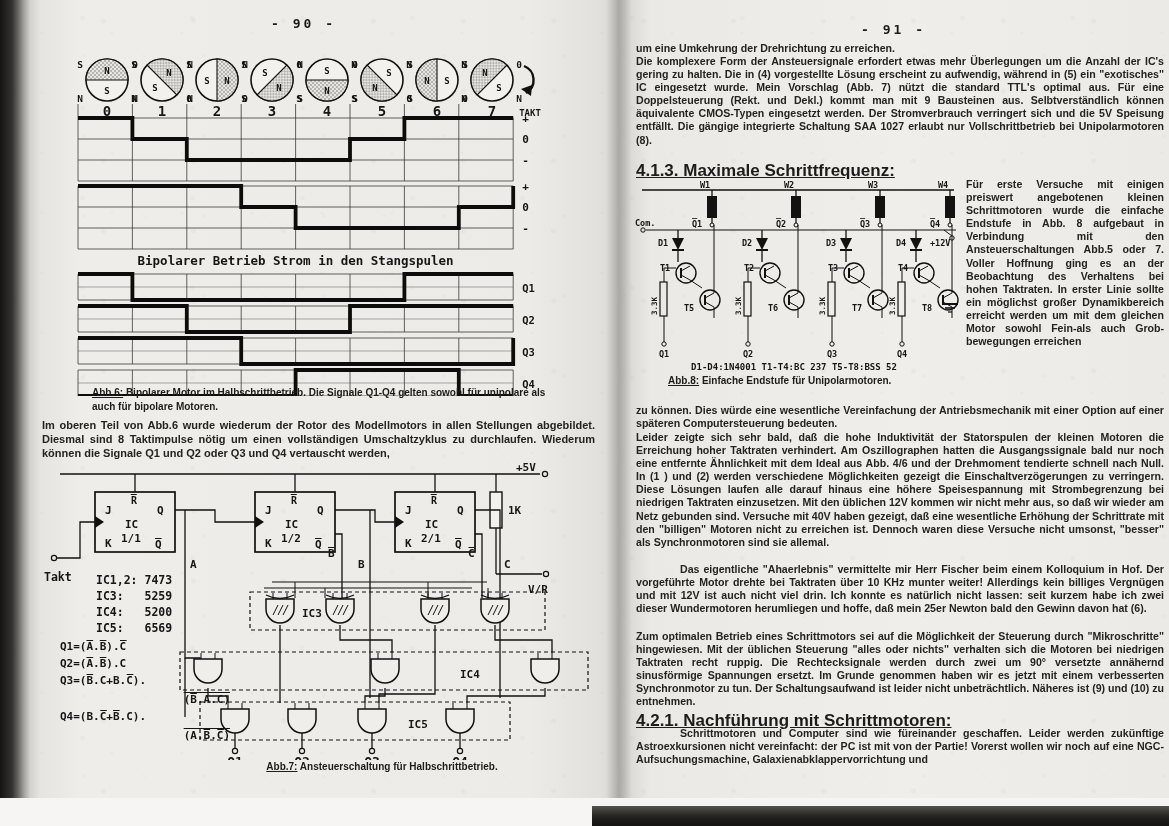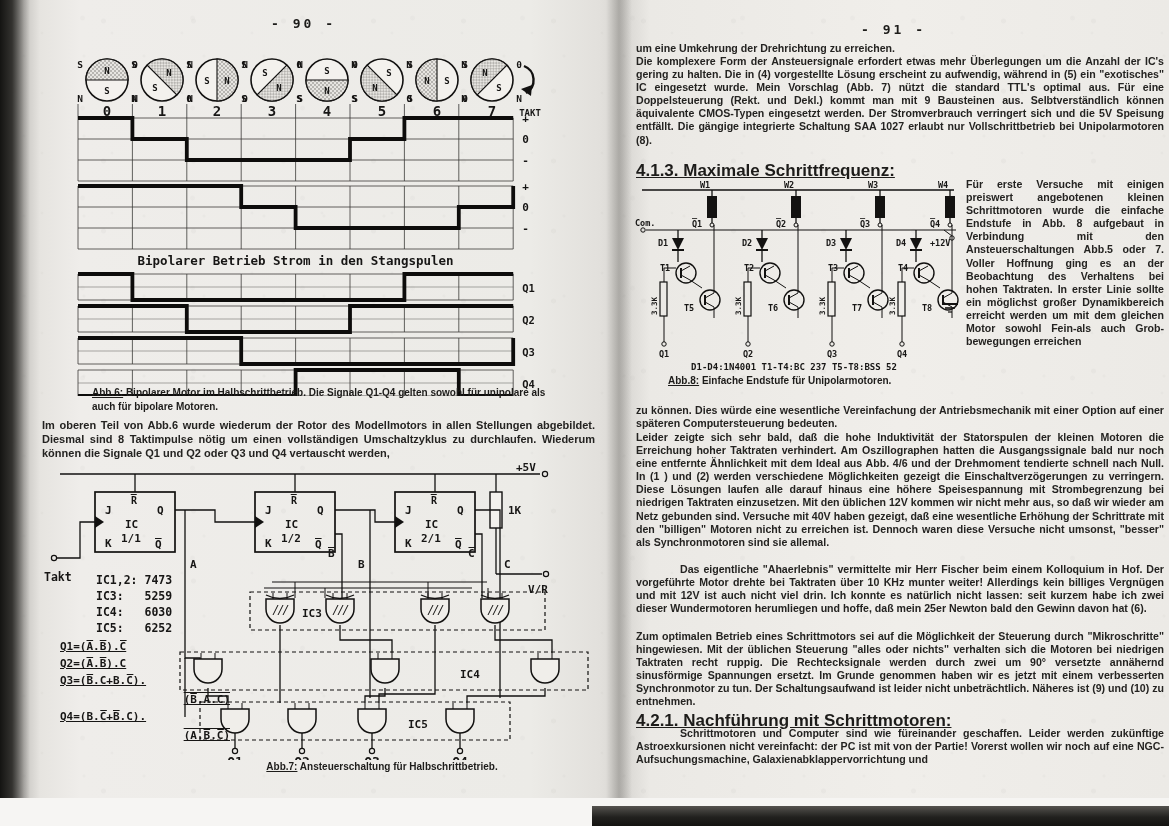--- a/index.html
+++ b/index.html
@@ -371,24 +371,24 @@
     <polyline points="332,271 332,286" fill="none" stroke="#121110" stroke-width="1.3"></polyline>
     <circle cx="332" cy="289" r="2.6" fill="none" stroke="#121110" stroke-width="1.2"></circle>
     <text x="332" y="304" font-size="13" text-anchor="middle" font-family="&quot;DejaVu Sans Mono&quot;,monospace" font-weight="bold">Q3</text>
     <polyline points="420,271 420,286" fill="none" stroke="#121110" stroke-width="1.3"></polyline>
     <circle cx="420" cy="289" r="2.6" fill="none" stroke="#121110" stroke-width="1.2"></circle>
     <text x="420" y="304" font-size="13" text-anchor="middle" font-family="&quot;DejaVu Sans Mono&quot;,monospace" font-weight="bold">Q4</text>
   </svg>
 
 <div class="blk iclist" style="left:96px;top:572px;"><span>IC1,2: 7473</span>
 <span>IC3:   5259</span>
-<span>IC4:   6030</span>
-<span>IC5:   6252</span></div>
-
-<div class="blk eqs" style="left:60px;top:640px;width:170px;text-decoration:underline;">
+<span>IC4:   5200</span>
+<span>IC5:   6569</span></div>
+
+<div class="blk eqs" style="left:60px;top:640px;width:170px;">
   <div>Q1=(A̅.B̅).C̅</div>
   <div>Q2=(A̅.B̅).C</div>
   <div class="gap">Q3=(B̅.C+B.C̅).</div>
   <div class="ov">(B̅.A.C)</div>
   <div class="gap">Q4=(B.C̅+B̅.C).</div>
   <div class="ov">(A.B̅.C̅)</div>
 </div>
 
 <div class="blk cap" style="left:182px;top:760px;width:400px;text-align:center;">
   <span class="cap-label">Abb.7:</span>

